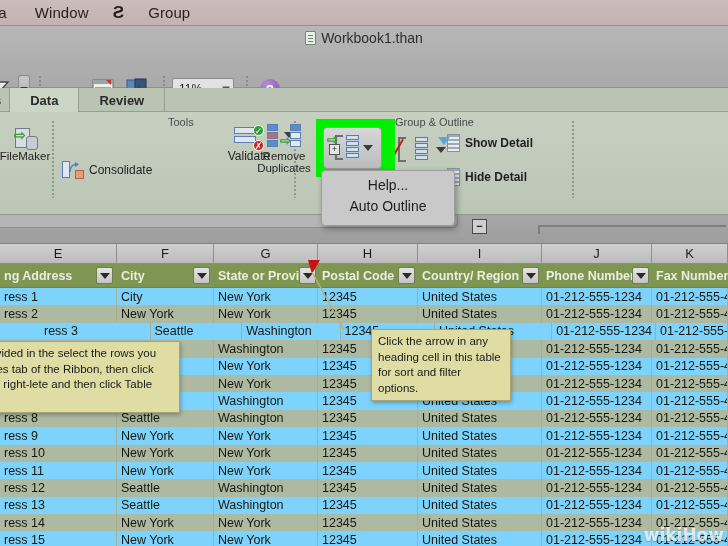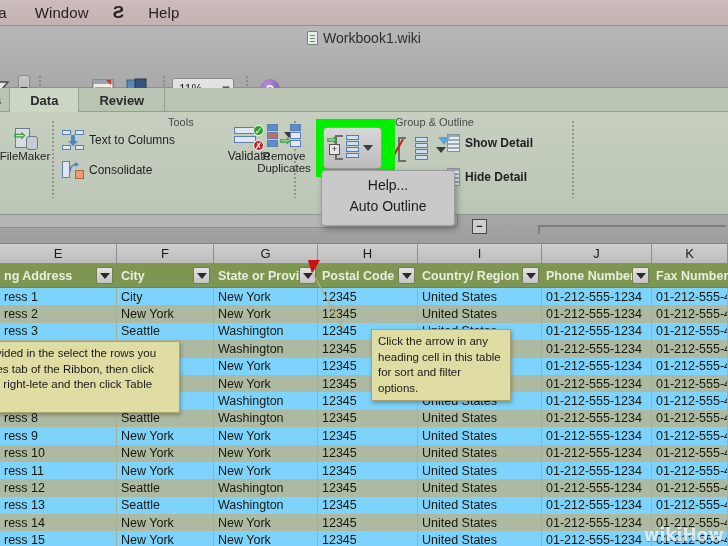--- a/index.html
+++ b/index.html
@@ -328,27 +328,27 @@
 </style>
 </head>
 <body>
 
 <div id="app">
 
   <div class="menubar">
     <span class="mi first">ta</span>
     <span class="mi">Window</span>
     <span class="mi glyph">Ƨ</span>
-    <span class="mi">Help</span>
+    <span class="mi">Group</span>
   </div>
 
   <div class="toolbar">
     <div class="doctitle">
       <span class="doc-icon"></span>
-      <span>Workbook1.wiki</span>
+      <span>Workbook1.than</span>
     </div>
 
     <div class="tbrow">
       <div class="tbtn">
         <svg width="22" height="22" viewBox="0 0 22 22">
           <polygon points="2,4 20,4 13,12 13,19 9,16 9,12" fill="#e9e9e9" stroke="#4a4a4a" stroke-width="1.4"></polygon>
           <rect x="9" y="13" width="10" height="1.6" fill="#3b6fc4"></rect>
           <rect x="9" y="16" width="10" height="1.6" fill="#3b6fc4"></rect>
         </svg>
       </div>
@@ -409,32 +409,20 @@
 
     <div class="rstack" style="left:-2px; top:14px; width:54px">
       <span class="ico ico-db">
         <span class="page"></span>
           <span class="cyl"></span>
           <span class="garr">⇨</span>
       </span>
       <span class="rlabel small">FileMaker</span>
     </div>
 
-    <div class="ritem" style="left:62px; top:18px">
-      <span class="ico ico-t2c">
-        <i style="left:0;top:0;width:9px"></i>
-          <i style="right:0;top:0;width:9px"></i>
-        <i style="left:0;bottom:0;width:9px"></i>
-          <i style="right:0;bottom:0;width:9px"></i>
-        <svg style="position:absolute;left:6px;top:5px" width="10" height="11" viewBox="0 0 10 11">
-          <polygon points="3,0 7,0 7,6 10,6 5,11 0,6 3,6" fill="#4a86c8"></polygon>
-        </svg>
-      </span>
-      <span class="rlabel">Text to Columns</span>
-    </div>
 
     <div class="ritem" style="left:62px; top:48px">
       <span class="ico ico-cons">
         <span class="b1"></span>
           <span class="b2"></span>
         <svg style="position:absolute;left:7px;top:2px" width="10" height="12" viewBox="0 0 10 12">
           <path d="M1 10 Q1 2 9 2" stroke="#4a86c8" stroke-width="1.6" fill="none"></path>
           <polygon points="6,0 10,2.5 6,5" fill="#4a86c8"></polygon>
         </svg>
       </span>
@@ -601,21 +589,21 @@
         <div class="drow plain">
           <div class="dcell" style="width: 117px;">ress 2</div>
           <div class="dcell" style="width: 97px;">New York</div>
           <div class="dcell" style="width: 104px;">New York</div>
           <div class="dcell" style="width: 100px;">12345</div>
           <div class="dcell" style="width: 124px;">United States</div>
           <div class="dcell" style="width: 110px;">01-212-555-1234</div>
           <div class="dcell" style="width: 76px;">01-212-555-4</div>
         </div>
         <div class="drow alt">
-          <div class="dcell" style="width: 117px;">ress 3</div>
+          <div class="dcell" style="width: 117px; margin-left: 40px;">ress 3</div>
           <div class="dcell" style="width: 97px;">Seattle</div>
           <div class="dcell" style="width: 104px;">Washington</div>
           <div class="dcell" style="width: 100px;">12345</div>
           <div class="dcell" style="width: 124px;">United States</div>
           <div class="dcell" style="width: 110px;">01-212-555-1234</div>
           <div class="dcell" style="width: 76px;">01-212-555-4</div>
         </div>
         <div class="drow plain">
           <div class="dcell" style="width: 117px;">ress 4</div>
           <div class="dcell" style="width: 97px;">Seattle</div>

